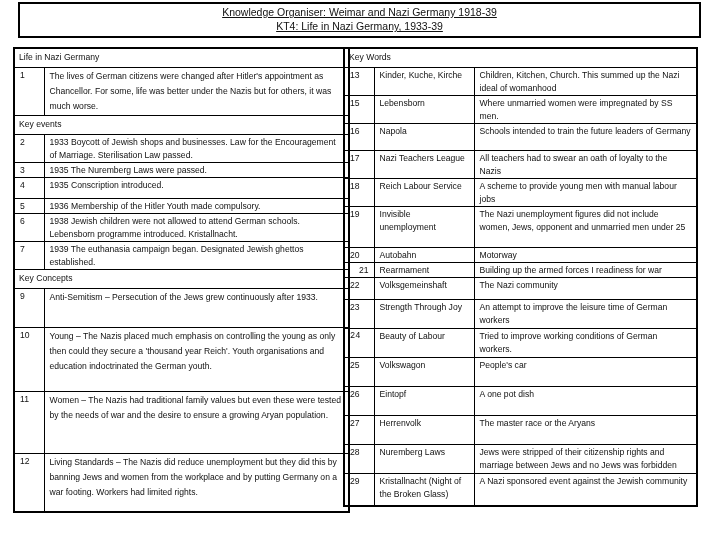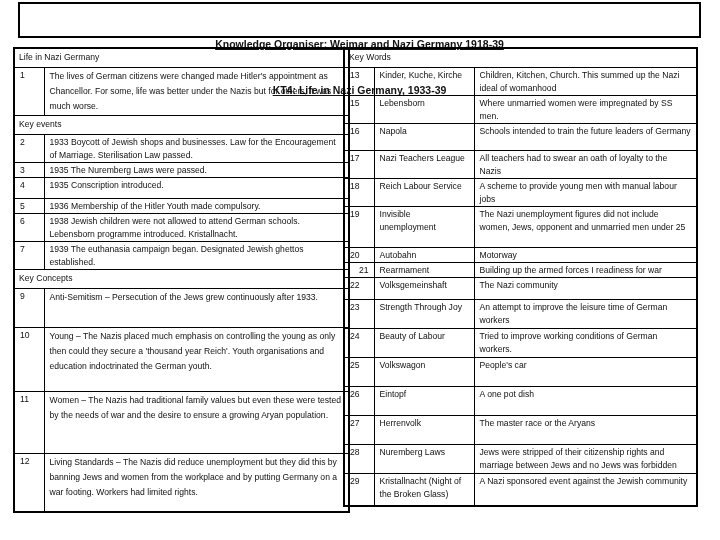--- a/index.html
+++ b/index.html
@@ -6,21 +6,21 @@
   body {
     width:720px; height:540px; overflow:hidden; background:#ffffff;
     font-family:"Liberation Sans", "DejaVu Sans", sans-serif; color:#111;
     position:relative;
   }
   .title-box {
     position:absolute; left:18px; top:2px; width:679px; height:31px;
     border:2px solid #000; text-align:center;
     font-size:10.5px; line-height:14px; padding-top:1px;
   }
-  .title-box div { text-decoration:underline; font-weight:bold;margin-top:32px; }
+  .title-box div { text-decoration:underline; font-weight:normal; }
   table { border-collapse:collapse; position:absolute; table-layout:fixed; }
   td { border:1.5px solid #000; vertical-align:top; font-size:8.6px; line-height:13px; padding:1px 5px 0 5px; overflow:hidden; }
   .left { left:13px; top:47px; width:337px; border:2px solid #000; }
   .right { left:343px; top:47px; width:355px; border:2px solid #000; }
   .section td { padding:2px 4px; height:14px;margin-left:8px; }
   .num { width:20px; }
   .left .text { line-height:15px; }
 </style>
 </head>
 <body>
@@ -34,21 +34,21 @@
   <colgroup>
       <col style="width:30px">
       <col>
     </colgroup>
   <tbody>
       <tr class="section">
     <td colspan="2">Life in Nazi Germany</td>
   </tr>
   <tr>
     <td class="num" style="height:46px;">1</td>
-    <td class="text">The lives of German citizens were changed made Hitler's appointment as Chancellor. For some, life was better under the Nazis but for others, it was much worse.</td>
+    <td class="text">The lives of German citizens were changed after Hitler's appointment as Chancellor. For some, life was better under the Nazis but for others, it was much worse.</td>
   </tr>
   <tr class="section">
     <td colspan="2">Key events</td>
   </tr>
   <tr>
     <td class="num" style="height:25px;">2</td>
     <td>1933 Boycott of Jewish shops and businesses. Law for the Encouragement of Marriage. Sterilisation Law passed.</td>
   </tr>
   <tr>
     <td class="num" style="height:13px;">3</td>
@@ -146,21 +146,21 @@
     <td style="height:20px;">22</td>
     <td>Volksgemeinshaft</td>
     <td>The Nazi community</td>
   </tr>
   <tr>
     <td style="height:27px;">23</td>
     <td>Strength Through Joy</td>
     <td>An attempt to improve the leisure time of German workers</td>
   </tr>
   <tr>
-    <td style="height:27px;">24</td>
+    <td style="height:27px;font-family:Liberation Mono, monospace;">24</td>
     <td>Beauty of Labour</td>
     <td>Tried to improve working conditions of German workers.</td>
   </tr>
   <tr>
     <td style="height:27px;">25</td>
     <td>Volkswagon</td>
     <td>People's car</td>
   </tr>
   <tr>
     <td style="height:27px;">26</td>

